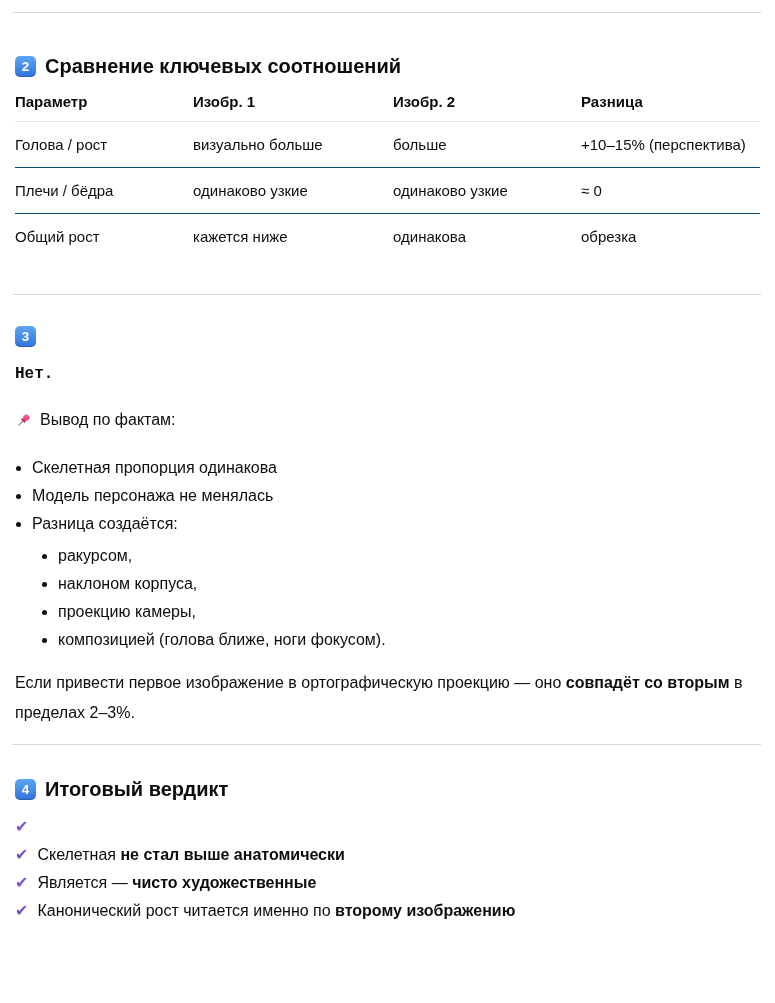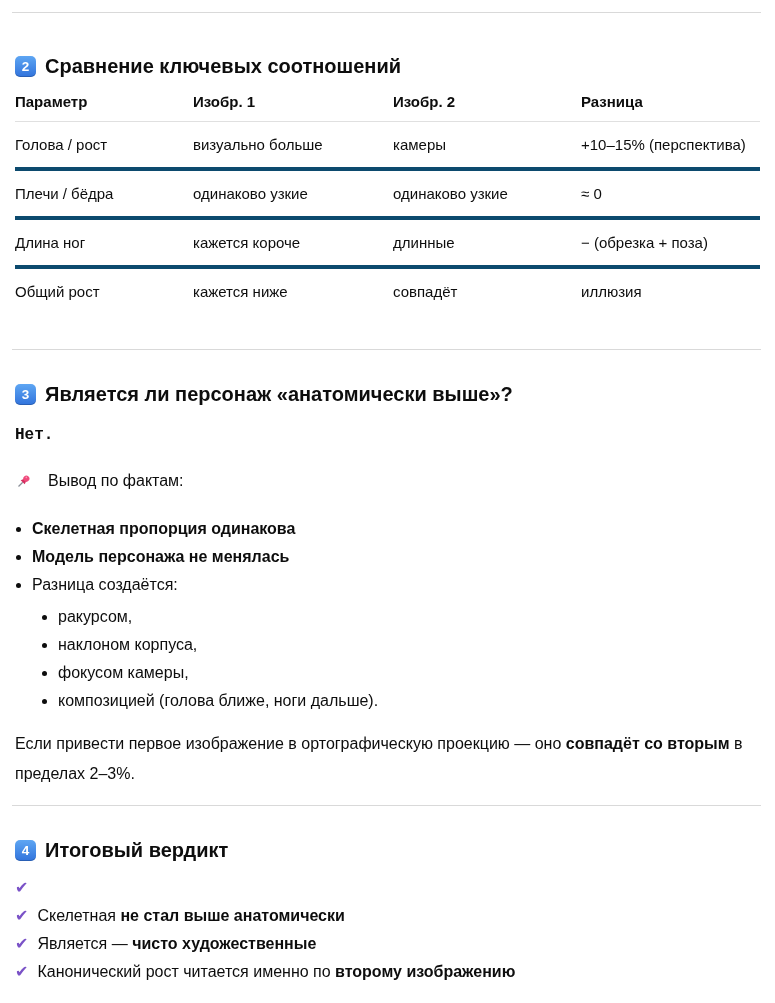--- a/index.html
+++ b/index.html
@@ -28,28 +28,28 @@
   }
   table.cmp{
     border-collapse:collapse;width:100%;table-layout:fixed;
     margin-top:12px;font-size:15px;
   }
   table.cmp th{
     text-align:left;font-weight:700;padding:0 8px 10px 0;
     border-bottom:1px solid #e0e0e0;line-height:19px;margin-top:7px;
   }
   table.cmp td{
-    padding:13px 8px 13px 0;border-bottom:4px solid #0c4a6e;line-height:19px;
+    padding:13px 8px 13px 0;border-bottom:1px solid #0c4a6e;line-height:19px;
   }
   table.cmp tbody tr:last-child td{border-bottom:none;}
   p.answer{font-weight:700;margin:17px 0 0 0;line-height:20px;font-family:Liberation Mono, monospace;}
-  .pin-line{display:flex;align-items:center;gap:16px;margin-top:26px;line-height:20px;}
+  .pin-line{display:flex;align-items:center;gap:8px;margin-top:26px;line-height:20px;}
   .pin-icon{flex:0 0 17px;display:inline-flex;}
   ul.main-list{margin:24px 0 0 0;padding-left:17px;line-height:28px;list-style:disc;}
-  ul.main-list>li.bold-item{font-weight:700;}
+  ul.main-list>li.bold-item{font-weight:400;}
   ul.sub-list{margin:4px;padding-left:22px;line-height:28px;list-style:disc;font-weight:400;}
   p.closing{margin:14px 0 0 0;line-height:30px;max-width:748px;}
   p.closing strong, .check-text strong, ul strong{font-weight:700;}
   .check-list{margin-top:10px;}
   .check-item{display:flex;align-items:flex-start;gap:9px;line-height:28px;}
   .check-glyph{
     color:#7a52c7;font-family:"DejaVu Sans",sans-serif;
     font-size:16px;font-weight:700;flex:0 0 auto;
   }
 </style>
@@ -77,51 +77,44 @@
           <th>Параметр</th>
           <th>Изобр. 1</th>
           <th>Изобр. 2</th>
           <th>Разница</th>
         </tr>
       </thead>
       <tbody>
         <tr>
           <td>Голова / рост</td>
           <td>визуально больше</td>
-          <td>камеры</td>
+          <td>больше</td>
           <td>+10–15% (перспектива)</td>
         </tr>
         <tr>
           <td>Плечи / бёдра</td>
           <td>одинаково узкие</td>
           <td>одинаково узкие</td>
           <td>≈ 0</td>
         </tr>
         <tr>
-          <td>Длина ног</td>
-          <td>кажется короче</td>
-          <td>длинные</td>
-          <td>− (обрезка + поза)</td>
-        </tr>
-        <tr>
           <td>Общий рост</td>
           <td>кажется ниже</td>
-          <td>совпадёт</td>
-          <td>иллюзия</td>
+          <td>одинакова</td>
+          <td>обрезка</td>
         </tr>
       </tbody>
     </table>
   </section>
 
   <hr class="divider after-table">
 
   <section>
     <h2 class="section-heading">
       <span class="badge">3</span>
-      <span>Является ли персонаж «анатомически выше»?</span>
     </h2>
 
     <p class="answer">Нет.</p>
 
     <div class="pin-line">
       <span class="pin-icon">
         <svg width="17" height="17" viewBox="0 0 24 24" aria-hidden="true">
           <g transform="rotate(45 12 12)">
             <rect x="11.1" y="13.5" width="1.8" height="8.5" fill="#8a8f98"></rect>
             <path d="M8 13.6 L16 13.6 L14.4 9.2 L9.6 9.2 Z" fill="#d32d5e"></path>
@@ -138,22 +131,22 @@
         <span>Скелетная пропорция одинакова</span>
       </li>
       <li class="bold-item">
         <span>Модель персонажа не менялась</span>
       </li>
       <li>
         <span>Разница создаётся:</span>
         <ul class="sub-list">
           <li><span>ракурсом,</span></li>
           <li><span>наклоном корпуса,</span></li>
-          <li><span>фокусом камеры,</span></li>
-          <li><span>композицией (голова ближе, ноги дальше).</span></li>
+          <li><span>проекцию камеры,</span></li>
+          <li><span>композицией (голова ближе, ноги фокусом).</span></li>
         </ul>
       </li>
     </ul>
 
     <p class="closing"><span>Если привести первое изображение в ортографическую проекцию — оно </span><strong>совпадёт со вторым</strong><span> в пределах 2–3%.</span></p>
   </section>
 
   <hr class="divider after-paragraph">
 
   <section>

